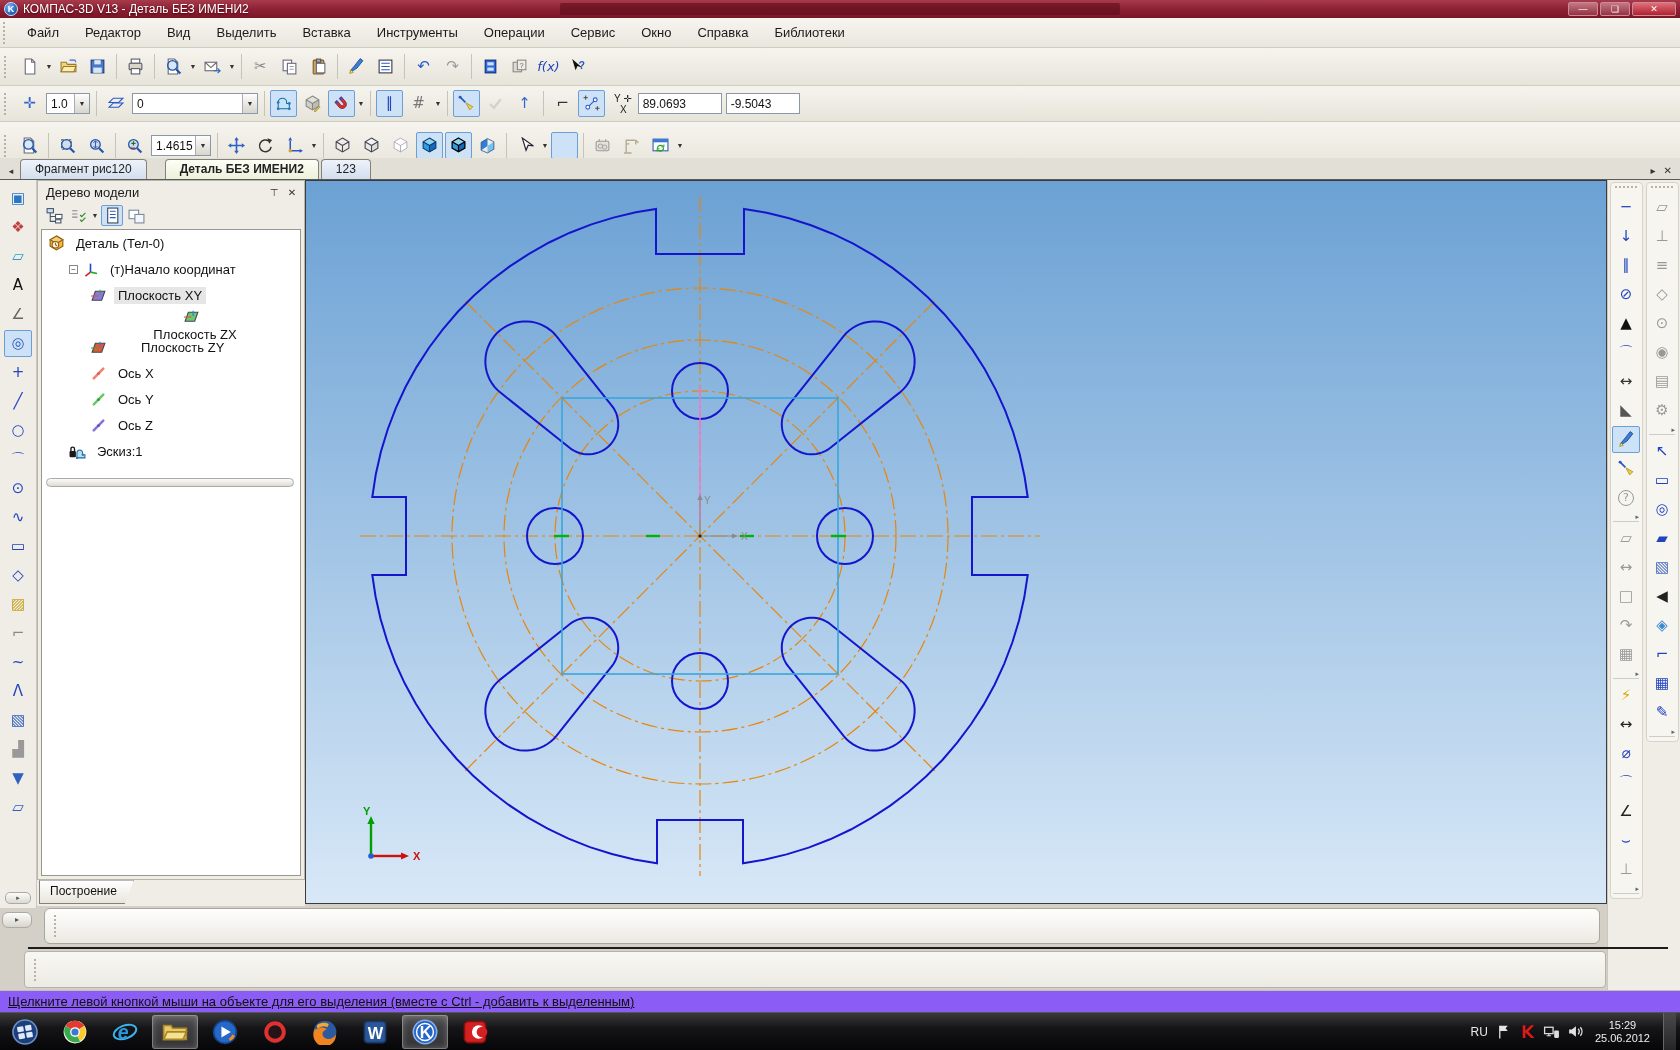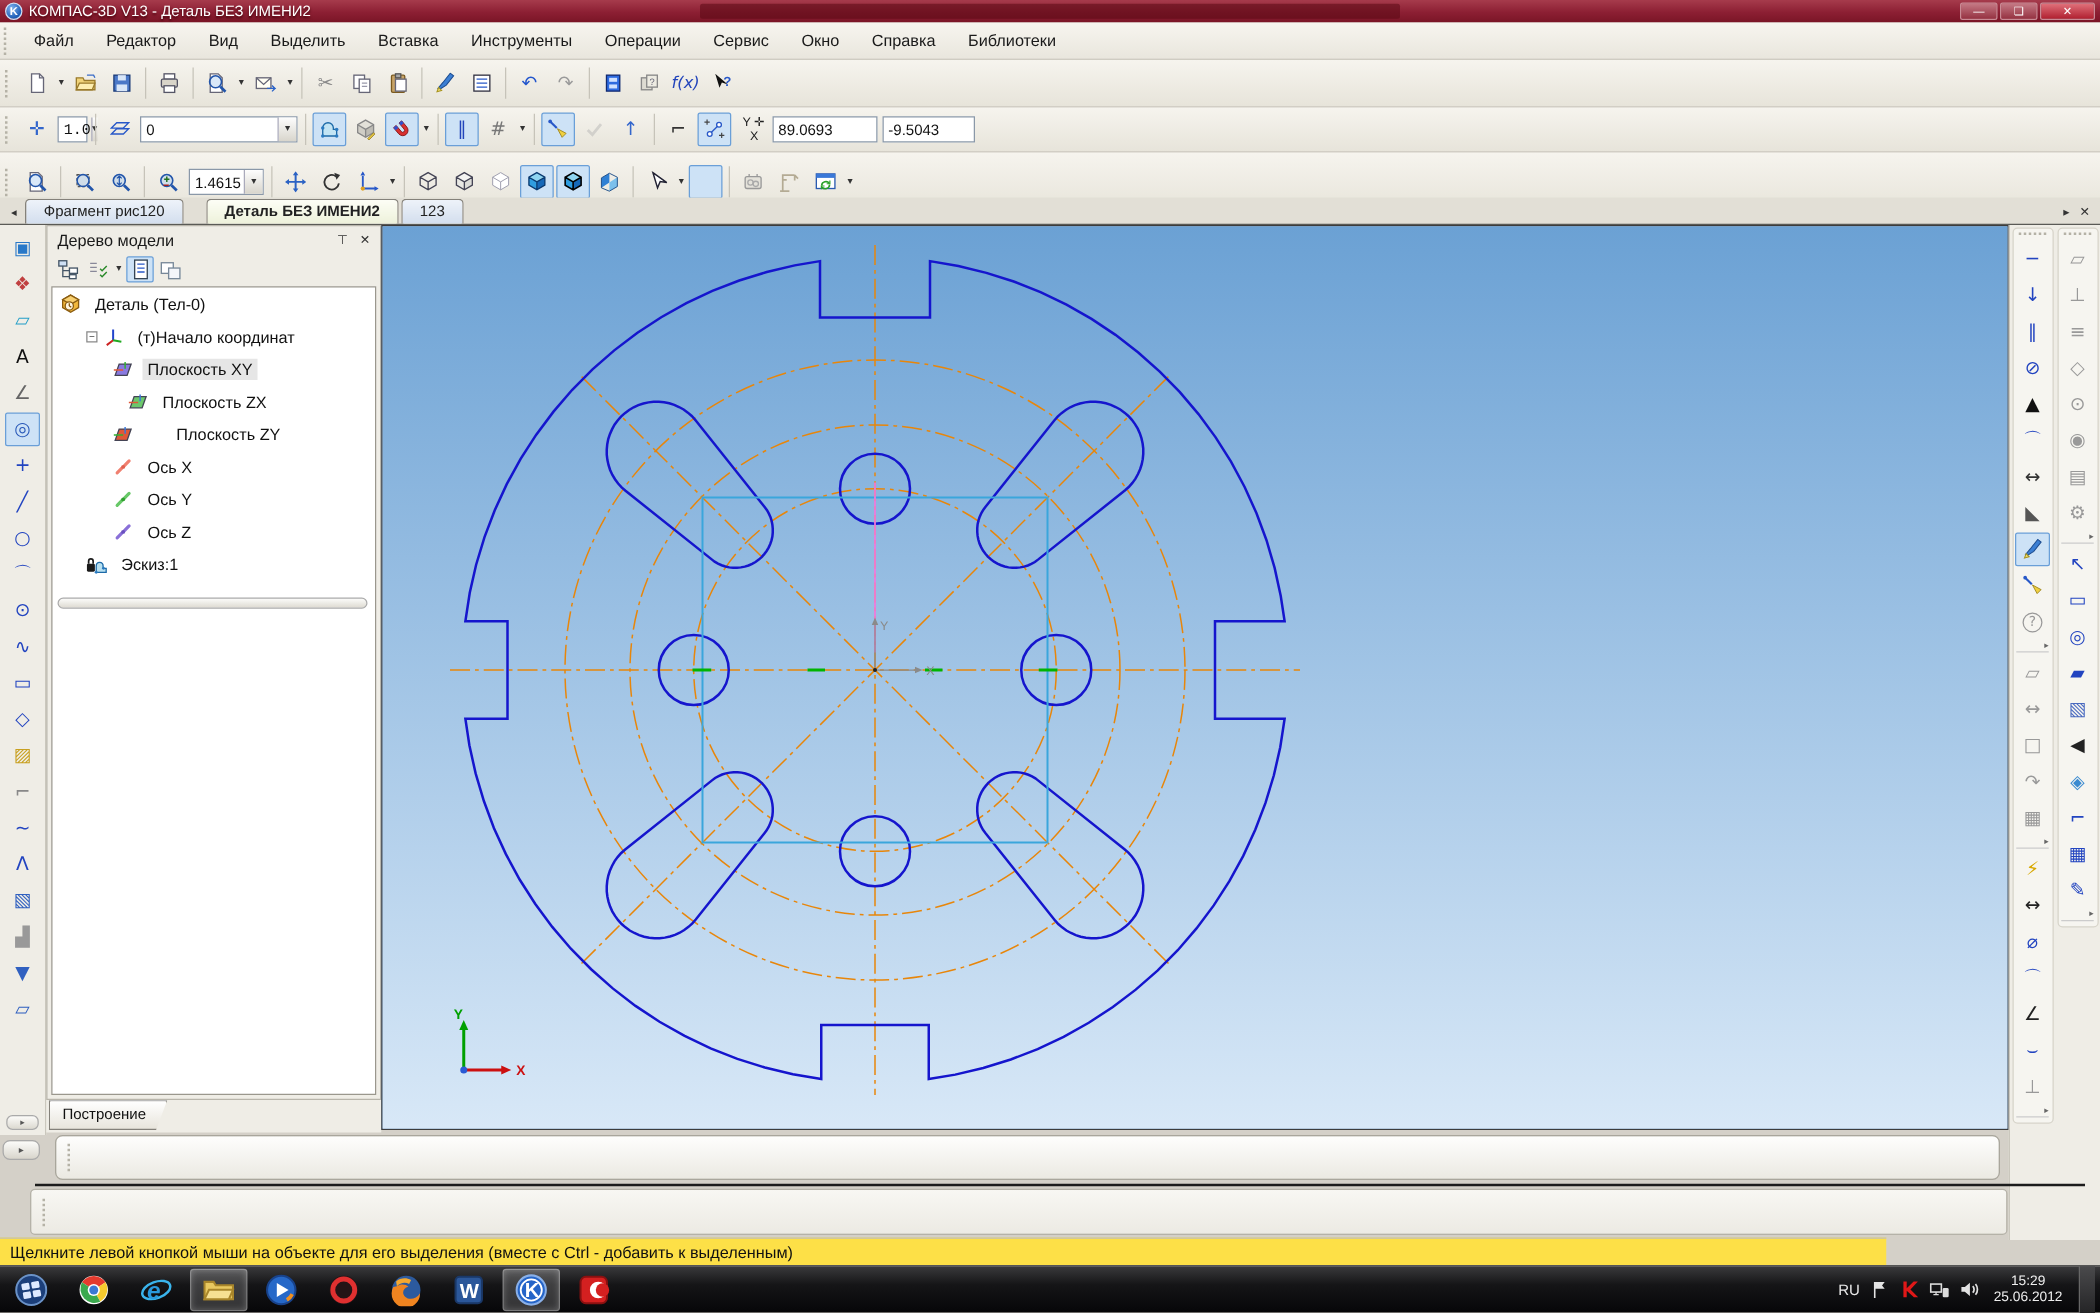--- a/index.html
+++ b/index.html
@@ -114,23 +114,23 @@
     text-align:right;line-height:9px;margin-bottom:2px;}
 
   
   #collapse-btn{left:2px;top:912px;width:30px;height:16px;border:1px solid #aaa;border-radius:6px;
     background:linear-gradient(#fcfcfa,#d8d5cc);font-size:8px;color:#555;text-align:center;line-height:14px;}
   #propbar1{left:44px;top:908px;width:1556px;height:36px;border:1px solid #a9a69c;border-radius:6px;
     background:linear-gradient(#fefefd,#ebe9e2);display:flex;align-items:center;padding-left:6px;}
   #blackline{left:28px;top:947px;width:1640px;height:2px;background:#1c1c1c;}
   #propbar2{left:24px;top:951px;width:1582px;height:37px;border:1px solid #b5b2a8;border-radius:4px;
     background:linear-gradient(#f8f7f3,#eceae3);display:flex;align-items:center;padding-left:6px;}
-  #statusbar{left:0;top:990px;width:1509px;height:22px;background:#fde047;
+  #statusbar{left:0;top:990px;width:1680px;height:22px;background:#8b5cf6;
     border-top:1px solid #c2bfb5;font-size:13px;color:#111;display:flex;align-items:center;
-    padding-left:8px;}
+    padding-left:8px;text-decoration:underline;}
 
   
   #taskbar{left:0;top:1012px;width:1680px;height:38px;
     background:linear-gradient(#3a3a3c,#151517 40%,#060608);border-top:1px solid #555;
     display:flex;align-items:center;}
   .tbapp{width:46px;height:34px;display:flex;align-items:center;justify-content:center;
     border-radius:3px;margin:0 2px;}
   .tbapp.hl{background:rgba(255,255,255,.18);border:1px solid rgba(255,255,255,.35);
     box-shadow:inset 0 0 6px rgba(255,255,255,.25);}
   .tbapp svg{width:26px;height:26px;}
@@ -281,21 +281,21 @@
         <path d="M3 1l3.2 10.5 1.8-4 4.5 1.6z" fill="#111"></path>
         <text x="9" y="10" font-size="10" font-weight="bold" fill="#2858c8">?</text>
       </svg>
     </div>
   </div>
 <div class="abs tbrow" id="tb2">
     <div class="vhandle"></div>
     <div class="btn">
       <span class="glyph" style="color: rgb(51, 102, 204);">✛</span>
     </div>
-    <div class="field" style="width: 24px; font-family: Liberation Mono, monospace;">
+    <div class="field" style="width: 44px;">
       <span>1.0</span>
       <span class="fdd">▼</span>
     </div>
     <div class="sep"></div>
     <div class="btn">
       <svg width="17" height="17" viewBox="0 0 16 16">
         <path d="M2 7l4-4h9l-4 4z" fill="none" stroke="#2858c8"></path>
         <path d="M2 11.5l4-4h9l-4 4z" fill="none" stroke="#2858c8"></path>
       </svg>
     </div>
@@ -671,21 +671,21 @@
           <span class="lbl">(т)Начало координат</span>
         </div>
         <div class="trow selected" style="padding-left: 48px;">
           <span class="ticon"><svg width="17" height="17" viewBox="0 0 16 16">
               <path d="M2 12.5L5 4h9l-3 8.5z" fill="#8a7ae0" stroke="#445"></path>
               <path d="M1 8.5h7" stroke="#e05838" stroke-width="1.1"></path>
               <path d="M9.5 2.5v5" stroke="#30b030" stroke-width="1.1"></path>
             </svg></span>
           <span class="lbl">Плоскость XY</span>
         </div>
-        <div class="trow" style="padding-left: 60px;">
+        <div class="trow" style="padding-left: 48px; flex-direction: column;">
           <span class="ticon"><svg width="17" height="17" viewBox="0 0 16 16">
               <path d="M2 12.5L5 4h9l-3 8.5z" fill="#6cc86c" stroke="#445"></path>
               <path d="M1 8.5h7" stroke="#e05838" stroke-width="1.1"></path>
               <path d="M9.5 2.5v5" stroke="#3a78d8" stroke-width="1.1"></path>
             </svg></span>
           <span class="lbl">Плоскость ZX</span>
         </div>
         <div class="trow" style="padding-left: 48px; gap: 23px;">
           <span class="ticon"><svg width="17" height="17" viewBox="0 0 16 16">
               <path d="M2 12.5L5 4h9l-3 8.5z" fill="#e05838" stroke="#445"></path>

